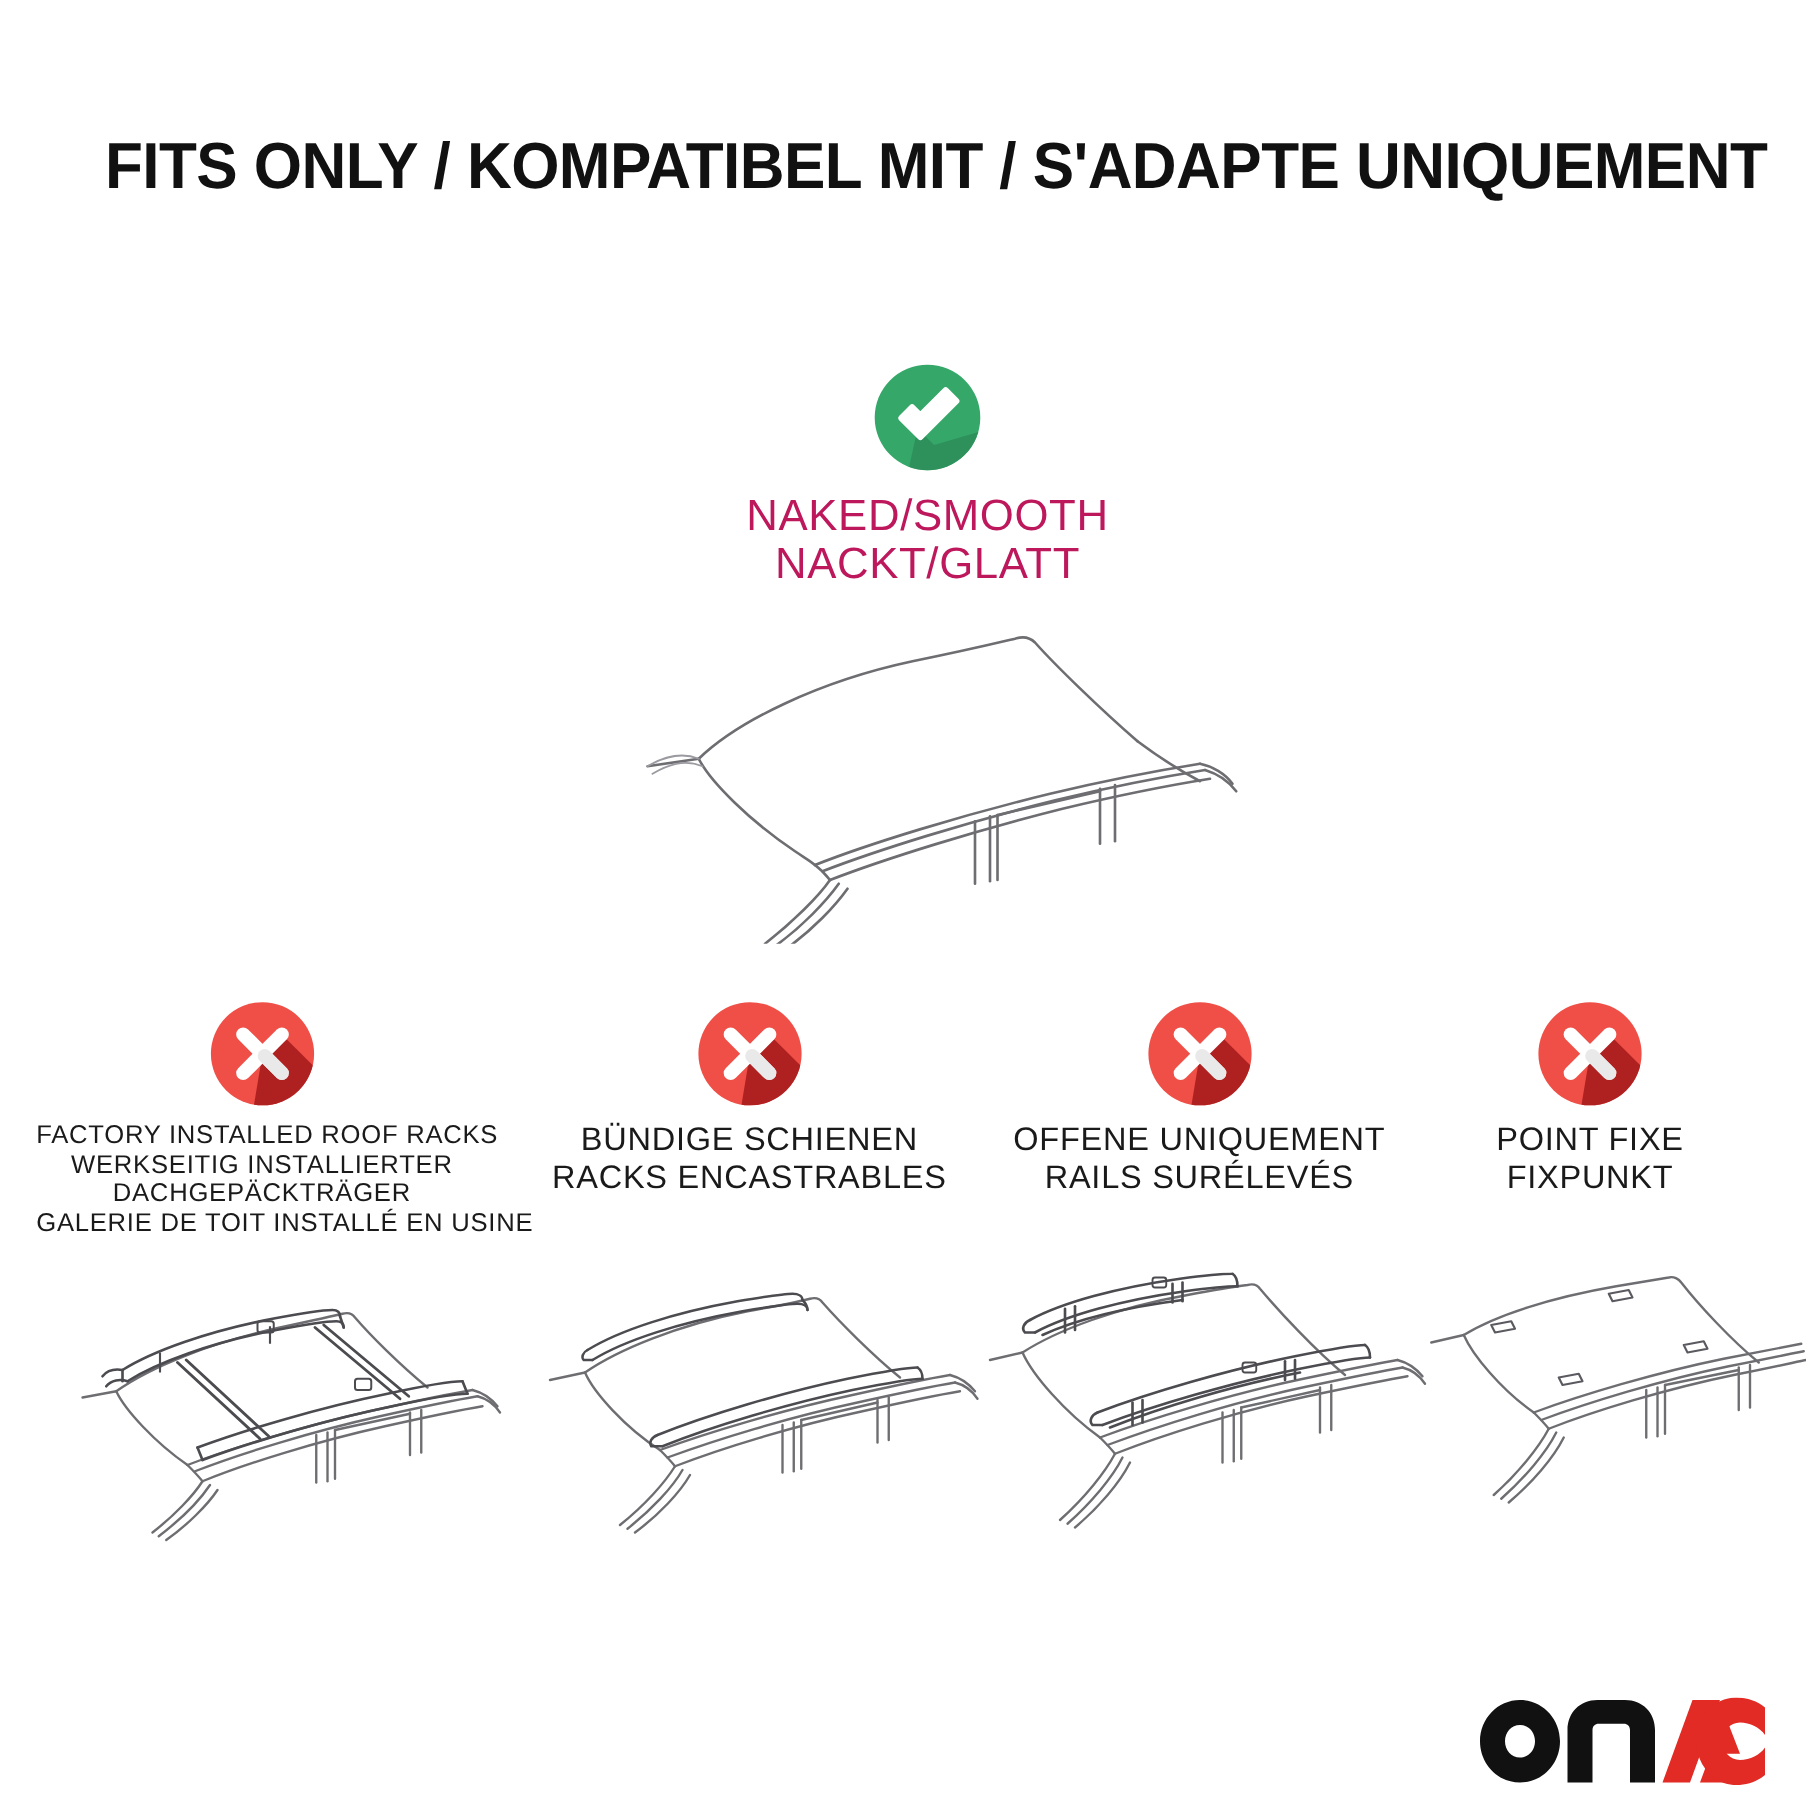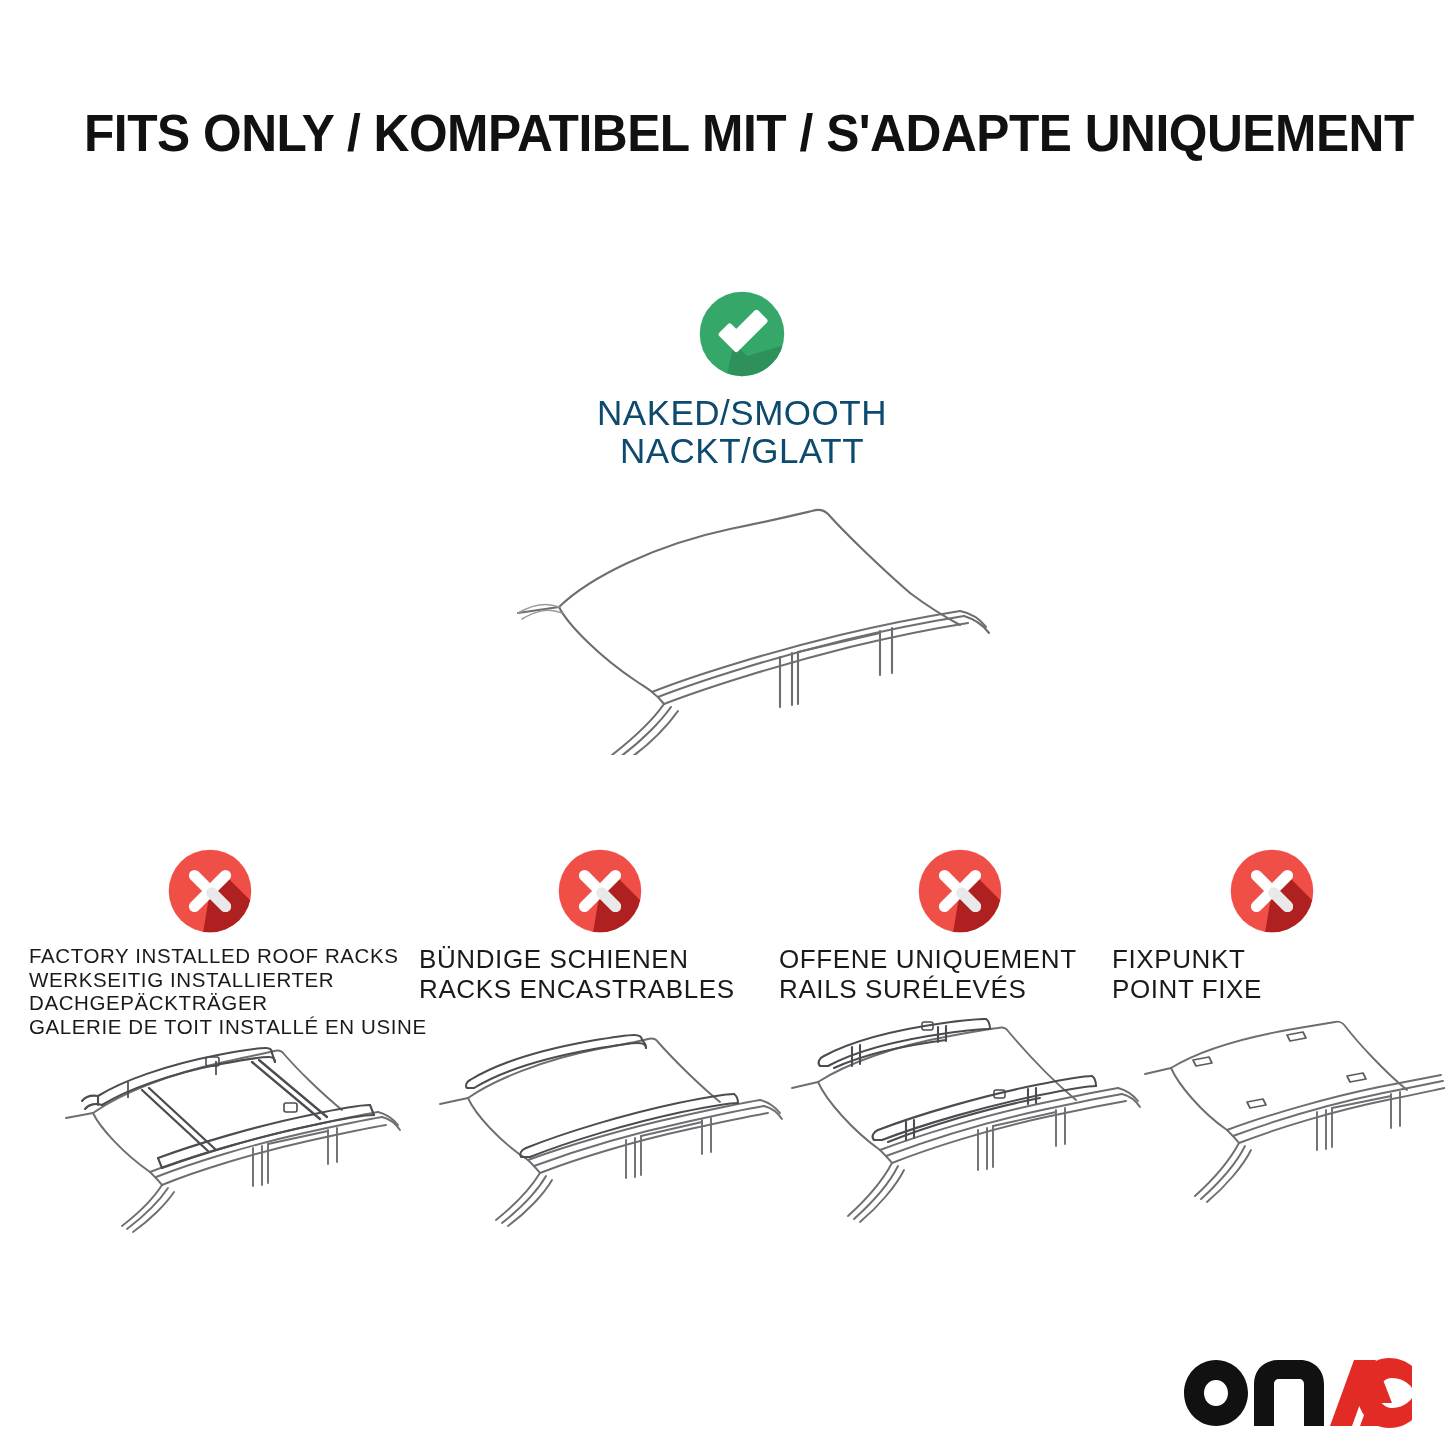--- a/index.html
+++ b/index.html
@@ -55,37 +55,38 @@
   .icon-good { width: 88px; height: 88px; }
   .icon-bad  { width: 86px; height: 86px; }
 
   .fit-labels {
     margin-top: 16px;
     font-family: "Liberation Sans", sans-serif;
     font-weight: 400;
     font-size: 35px;
     line-height: 38px;
     letter-spacing: 0.5px;
-    color: #0c4a6e;
+    color: #be185d;
   }
   .fit-labels div { white-space: nowrap; }
 
   .roof-main {
     position: absolute;
     left: 440px;
     top: 485px;
     width: 590px;
     height: 270px;
   }
 
   
   .col {
     position: absolute;
-    top: 848px;
+    top: 800px;
     width: 361px;
+    text-align: center;
   }
   .col-0 { left: 29px;   }
   .col-1 { left: 419px;  }
   .col-2 { left: 779px;  }
   .col-3 { left: 1112px; width: 320px; }
 
   .col-labels {
     margin-top: 10px;
     font-family: "Liberation Sans", sans-serif;
     font-weight: 400;
@@ -285,22 +286,22 @@
         <g stroke="#ffffff" stroke-width="13" stroke-linecap="round">
           <line x1="32" y1="32" x2="68" y2="68"></line>
           <line x1="68" y1="32" x2="32" y2="68"></line>
         </g>
         <g stroke="#E6E6E6" stroke-width="13" stroke-linecap="round" opacity="0.85">
           <line x1="52" y1="52" x2="68" y2="68"></line>
         </g>
       </svg>
     </span>
     <div class="col-labels">
+      <div>POINT FIXE</div>
       <div>FIXPUNKT</div>
-      <div>POINT FIXE</div>
     </div>
   </div>
 
   <div class="col-art art-0">
     <svg viewBox="0 0 370 235" width="370" height="235">
       <g fill="none" stroke="#6E6E72" stroke-width="1.9" stroke-linecap="round" stroke-linejoin="round">
 
         <path d="M55 95 C82 76 130 56 186 44 C214 38 228 35 236 33 C240 32 244 33 246 36
                  C258 50 282 74 304 92"></path>
         <path d="M55 95 L28 100"></path>

